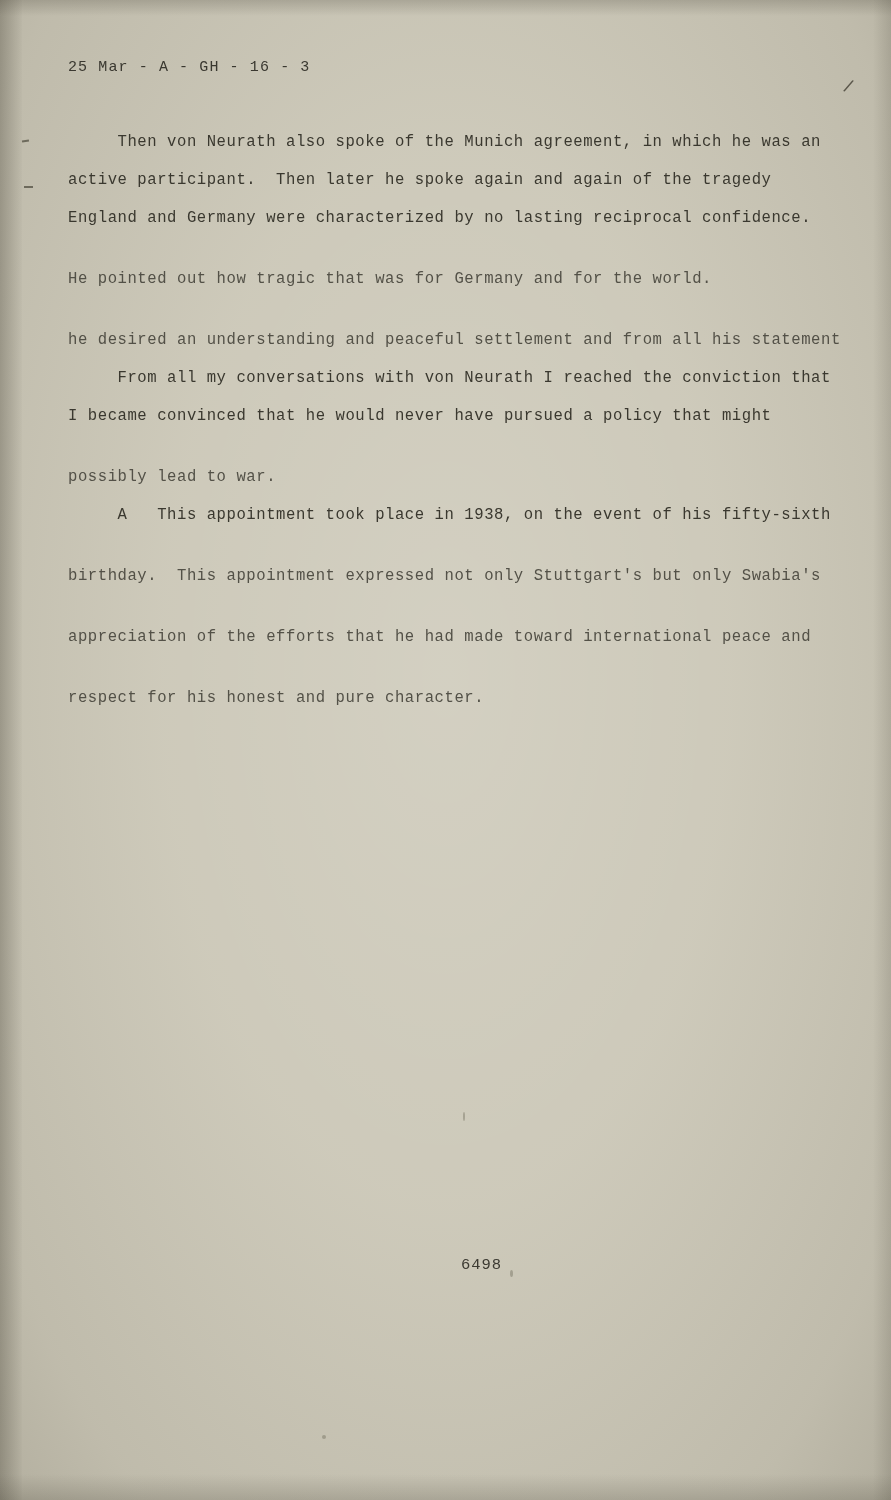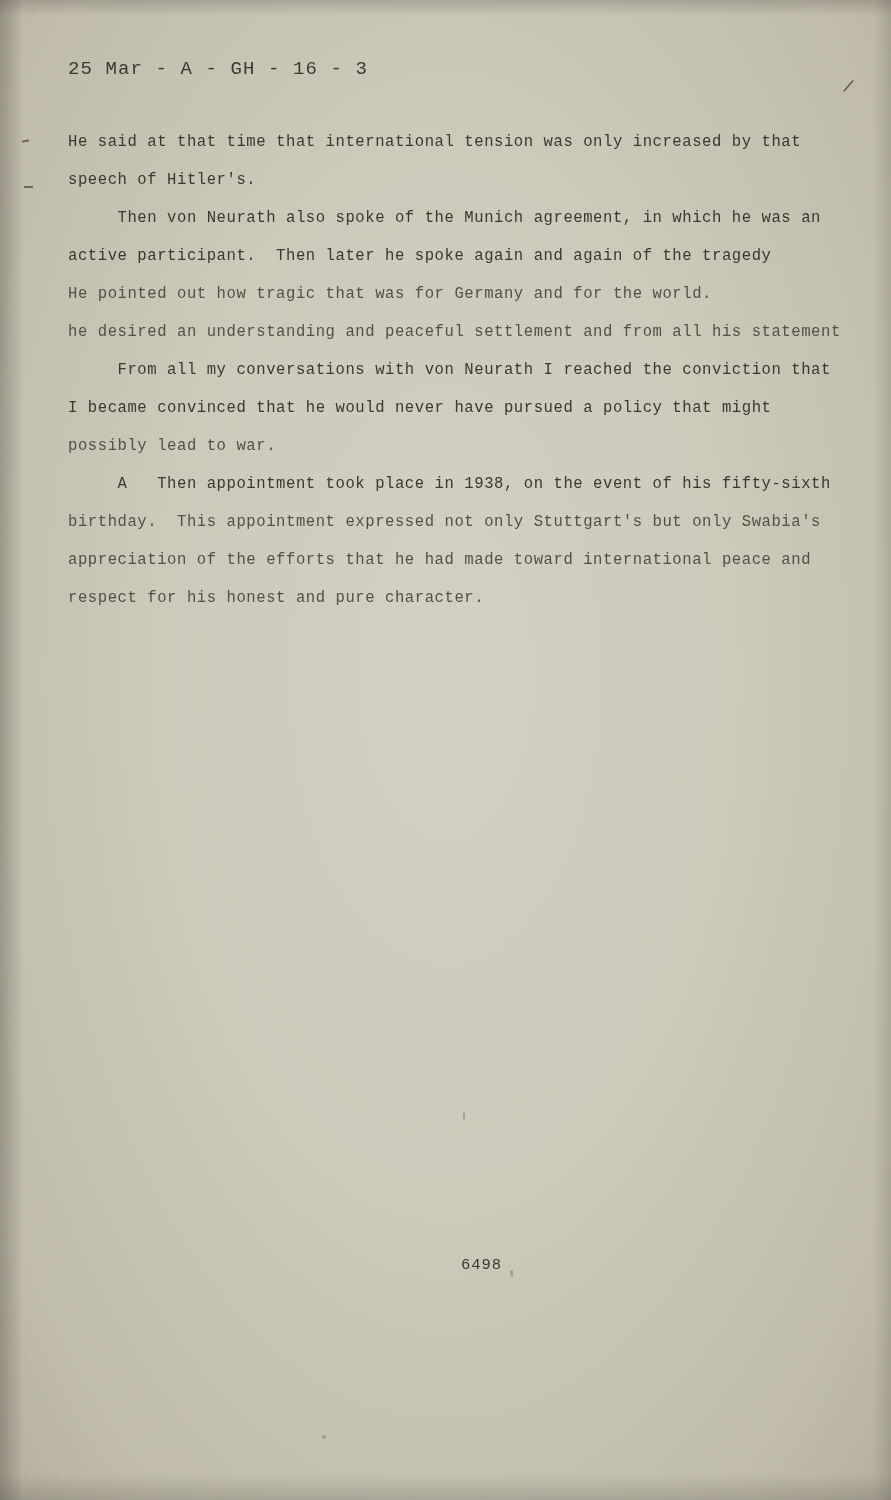--- a/index.html
+++ b/index.html
@@ -57,21 +57,21 @@
     font-size: 15.5px;
     letter-spacing: 0.6px;
     line-height: 1.0;
     white-space: pre;
   }
 
   .header-line {
     position: absolute;
     top: 60px;
     left: 68px;
-    font-size: 19px;
+    font-size: 15px;
     letter-spacing: 1.1px;
     color: #3a3830;
   }
 
   .body-block {
     position: absolute;
     top: 133px;
     left: 68px;
     width: 760px;
   }
@@ -82,20 +82,21 @@
   .line {
     height: 38px;
     font-size: 15.6px;
     letter-spacing: 0.55px;
     color: #3a382f;
     white-space: pre;
   }
   .line.faint {
     color: #4a483f;
     opacity: 0.93;
+    margin-top: 23px;
   }
   .page-number {
     position: absolute;
     top: 1258px;
     left: 0;
     width: 891px;
     text-align: center;
     font-size: 15.5px;
     letter-spacing: 1px;
     color: #3c3a32;
@@ -143,43 +144,40 @@
   <div class="edge-bottom"></div>
 
   <div class="header-line typed">25 Mar - A - GH - 16 - 3</div>
 
   <div class="mark-slash">/</div>
   <div class="mark-dash-1"></div>
   <div class="mark-dash-2"></div>
 
   <div class="body-block">
 
-    <div class="para">
-      <div class="line">He said at that time that international tension was only increased by that</div>
-      <div class="line">speech of Hitler's.</div>
-    </div>
 
     <div class="para">
       <div class="line">     Then von Neurath also spoke of the Munich agreement, in which he was an</div>
       <div class="line">active participant.  Then later he spoke again and again of the tragedy</div>
+      <div class="line">England and Germany were characterized by no lasting reciprocal confidence.</div>
       <div class="line faint">He pointed out how tragic that was for Germany and for the world.</div>
     </div>
 
     <div class="para">
       <div class="line faint">he desired an understanding and peaceful settlement and from all his statement</div>
       <div class="line">     From all my conversations with von Neurath I reached the conviction that</div>
       <div class="line">I became convinced that he would never have pursued a policy that might</div>
       <div class="line faint">possibly lead to war.</div>
     </div>
 
     <div class="para">
     </div>
 
     <div class="para">
-      <div class="line">     A   Then appointment took place in 1938, on the event of his fifty-sixth</div>
+      <div class="line">     A   This appointment took place in 1938, on the event of his fifty-sixth</div>
       <div class="line faint">birthday.  This appointment expressed not only Stuttgart's but only Swabia's</div>
       <div class="line faint">appreciation of the efforts that he had made toward international peace and</div>
       <div class="line faint">respect for his honest and pure character.</div>
     </div>
 
   </div>
 
   <div class="page-number typed">6498</div>
 
   <div class="speck" style="top:1270px;left:510px;width:3px;height:7px;"></div>

